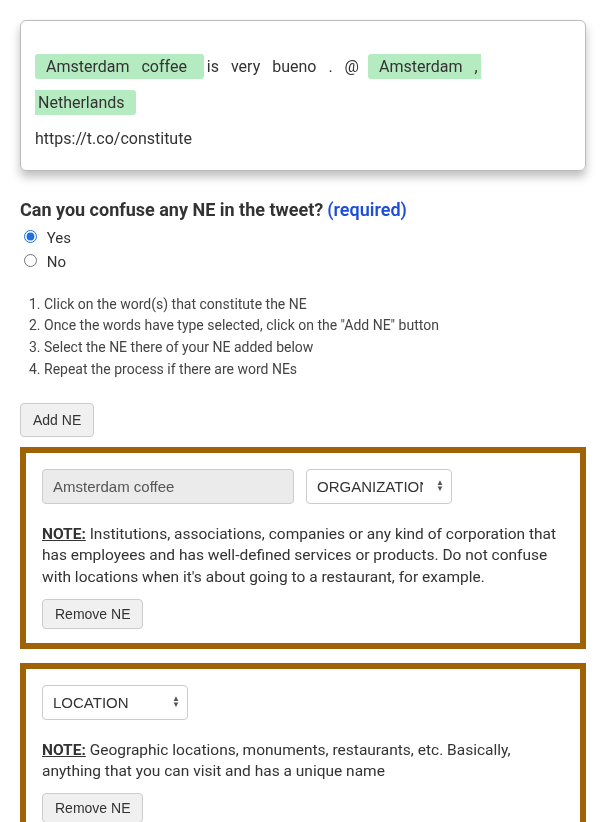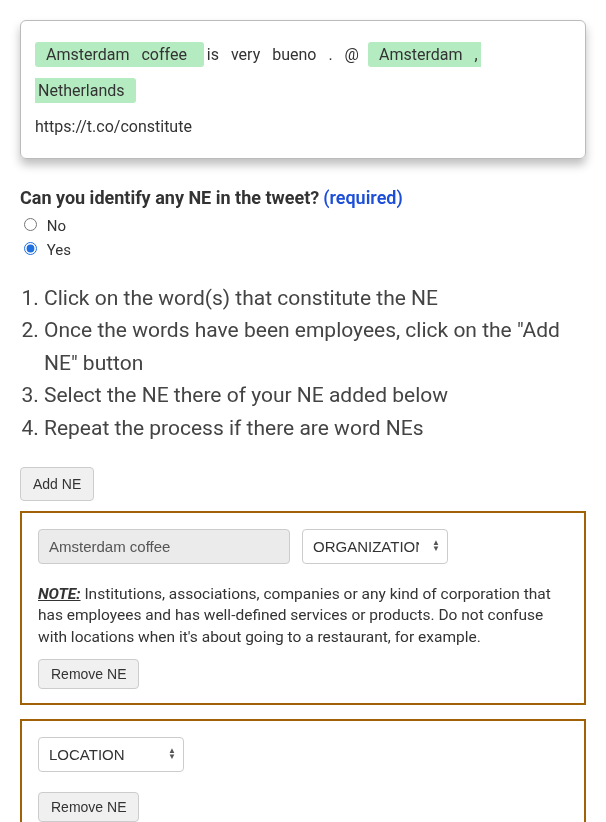--- a/index.html
+++ b/index.html
@@ -10,21 +10,21 @@
   color: #333;
   font-size: 16px;
 }
 .container {
   width: 586px;
   padding: 10px 10px 10px 10px;
 }
 .tweet-box {
   border: 1px solid #bbb;
   border-radius: 6px;
-  padding: 16px 14px 14px 14px;
+  padding: 28px 14px 14px 14px;
   box-shadow: 0 6px 10px rgba(0,0,0,0.25);
   line-height: 2.1;
   font-size: 16px;
   margin-bottom: 28px;
   word-spacing: 2px;
 }
 .tweet-box .token { display: inline-block; padding: 1px 3px; }
 .tweet-box .hl {
   background: #b5ebc1;
   border-radius: 3px;
@@ -43,33 +43,33 @@
 }
 .radios { margin-top: 6px; margin-left: 4px; }
 .radios label { display: block; line-height: 1.6; font-size: 15px; cursor: pointer; }
 .radios input[type=radio] { accent-color: #1e6fe0; margin-right: 6px; }
 .steps-title {
   font-size: 17px;
   font-weight: 700;
   margin-bottom: 6px;
 }
 .steps-title .u { text-decoration: underline; }
-.steps { margin-left: 24px; margin-bottom: 22px; font-size: 21px; line-height: 1.55; color:#444; }
+.steps { margin-left: 24px; margin-bottom: 22px; font-size: 14px; line-height: 1.55; color:#444; }
 .add-btn {
   background: #f0f0f0;
   border: 1px solid #ccc;
   border-radius: 4px;
   padding: 8px 12px;
   font-size: 14px;
   cursor: pointer;
   color:#333;
   margin-bottom: 10px;
 }
 .ne-card {
-  border: 2px solid #a16207;
+  border: 6px solid #a16207;
   padding: 16px 16px 14px 16px;
   margin-bottom: 14px;
 }
 .ne-row { display: flex; gap: 12px; margin-bottom: 20px; }
 .ne-input {
   flex: 1 1 auto;
   max-width: 252px;
   background: #ebebeb;
   border: 1px solid #ccc;
   border-radius: 4px;
@@ -100,21 +100,21 @@
   top: 50%;
   transform: translateY(-50%);
   display: flex;
   flex-direction: column;
   line-height: 6px;
   font-size: 8px;
   color: #555;
   pointer-events: none;
 }
 .note { font-size: 15.5px; line-height: 1.4; color:#333; margin-bottom: 10px; }
-.note .lead { font-weight: 700; text-decoration: underline; font-style: italic; }
+.note .lead { font-weight: 700; text-decoration: underline; }
 .remove-btn {
   background: #f0f0f0;
   border: 1px solid #ccc;
   border-radius: 4px;
   padding: 6px 12px;
   font-size: 14px;
   cursor: pointer;
   color:#333;
 }
 </style>
@@ -123,53 +123,53 @@
 
 <div class="container">
 
   <div class="tweet-box" id="tweet-box">
   <div><span class="hl"><span class="token">Amsterdam</span> <span class="token">coffee</span> </span> <span class="token">is</span>  <span class="token">very</span>  <span class="token">bueno</span>  <span class="token">.</span>  <span class="token">@</span> <span class="hl"><span class="token">Amsterdam</span> <span class="token">,</span> <span class="token">Netherlands</span> </span></div>
       <span class="url">https://t.co/constitute</span>
     </div>
 
   <div class="question-block">
     <div>
-      <span class="q">Can you identify any NE in the tweet?</span>
+      <span class="q">Can you confuse any NE in the tweet?</span>
       <span class="q req">(required)</span>
     </div>
     <div class="radios">
       <label>
+        <input type="radio" name="hasNE" checked="" style="">
+        <span>Yes</span>
+      </label>
+      <label>
         <input type="radio" name="hasNE" style="">
         <span>No</span>
-      </label>
-      <label>
-        <input type="radio" name="hasNE" checked="" style="">
-        <span>Yes</span>
       </label>
     </div>
   </div>
 
   <ol class="steps" id="steps-list">
       <li>Click on the word(s) that constitute the NE</li>
-      <li>Once the words have been employees, click on the "Add NE" button</li>
+      <li>Once the words have type selected, click on the "Add NE" button</li>
       <li>Select the NE there of your NE added below</li>
       <li>Repeat the process if there are word NEs</li>
     </ol>
 
   <button class="add-btn">Add NE</button>
 
   <div id="entities-container">
       <div class="ne-card"><div class="ne-row">
           <input type="text" class="ne-input" readonly="" value="Amsterdam coffee" style="">
           <div class="ne-select-wrap"><select class="ne-select"><option value="ORGANIZATION">ORGANIZATION</option><option value="LOCATION">LOCATION</option><option value="PERSON">PERSON</option><option value="OTHER">OTHER</option></select><span class="select-arrows">
               <span>▲</span>
               <span>▼</span>
             </span></div>
         </div><div class="note"><span class="lead">NOTE:</span> Institutions, associations, companies or any kind of corporation that has employees and has well-defined services or products. Do not confuse with locations when it's about going to a restaurant, for example.</div><button class="remove-btn">Remove NE</button></div>
       <div class="ne-card"><div class="ne-row">
           <div class="ne-select-wrap"><select class="ne-select"><option value="ORGANIZATION">ORGANIZATION</option><option value="LOCATION" selected="">LOCATION</option><option value="PERSON">PERSON</option><option value="OTHER">OTHER</option></select><span class="select-arrows">
               <span>▲</span>
               <span>▼</span>
             </span></div>
-        </div><button class="remove-btn">Remove NE</button></div>
+        </div><div class="note"><span class="lead">NOTE:</span> Geographic locations, monuments, restaurants, etc. Basically, anything that you can visit and has a unique name</div><button class="remove-btn">Remove NE</button></div>
     </div>
 
 </div>
 
 </body></html>

